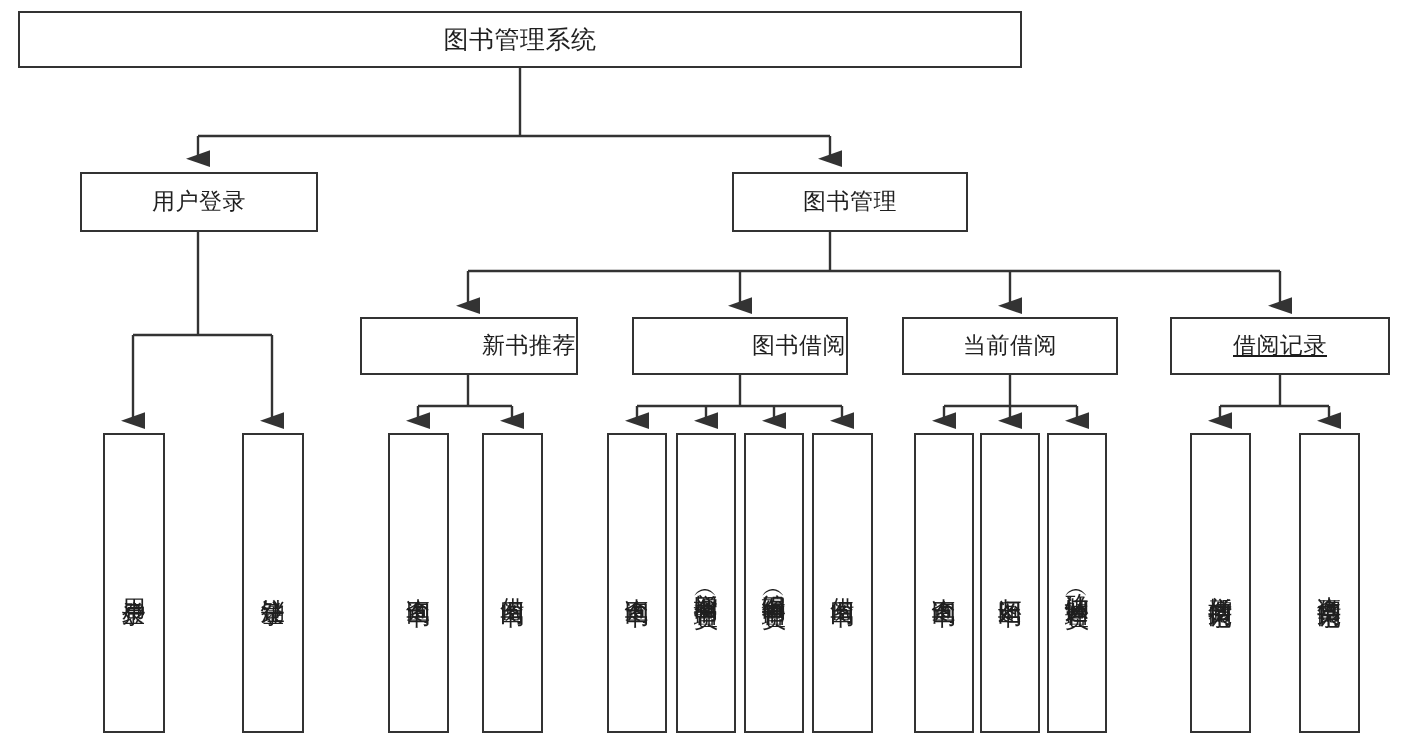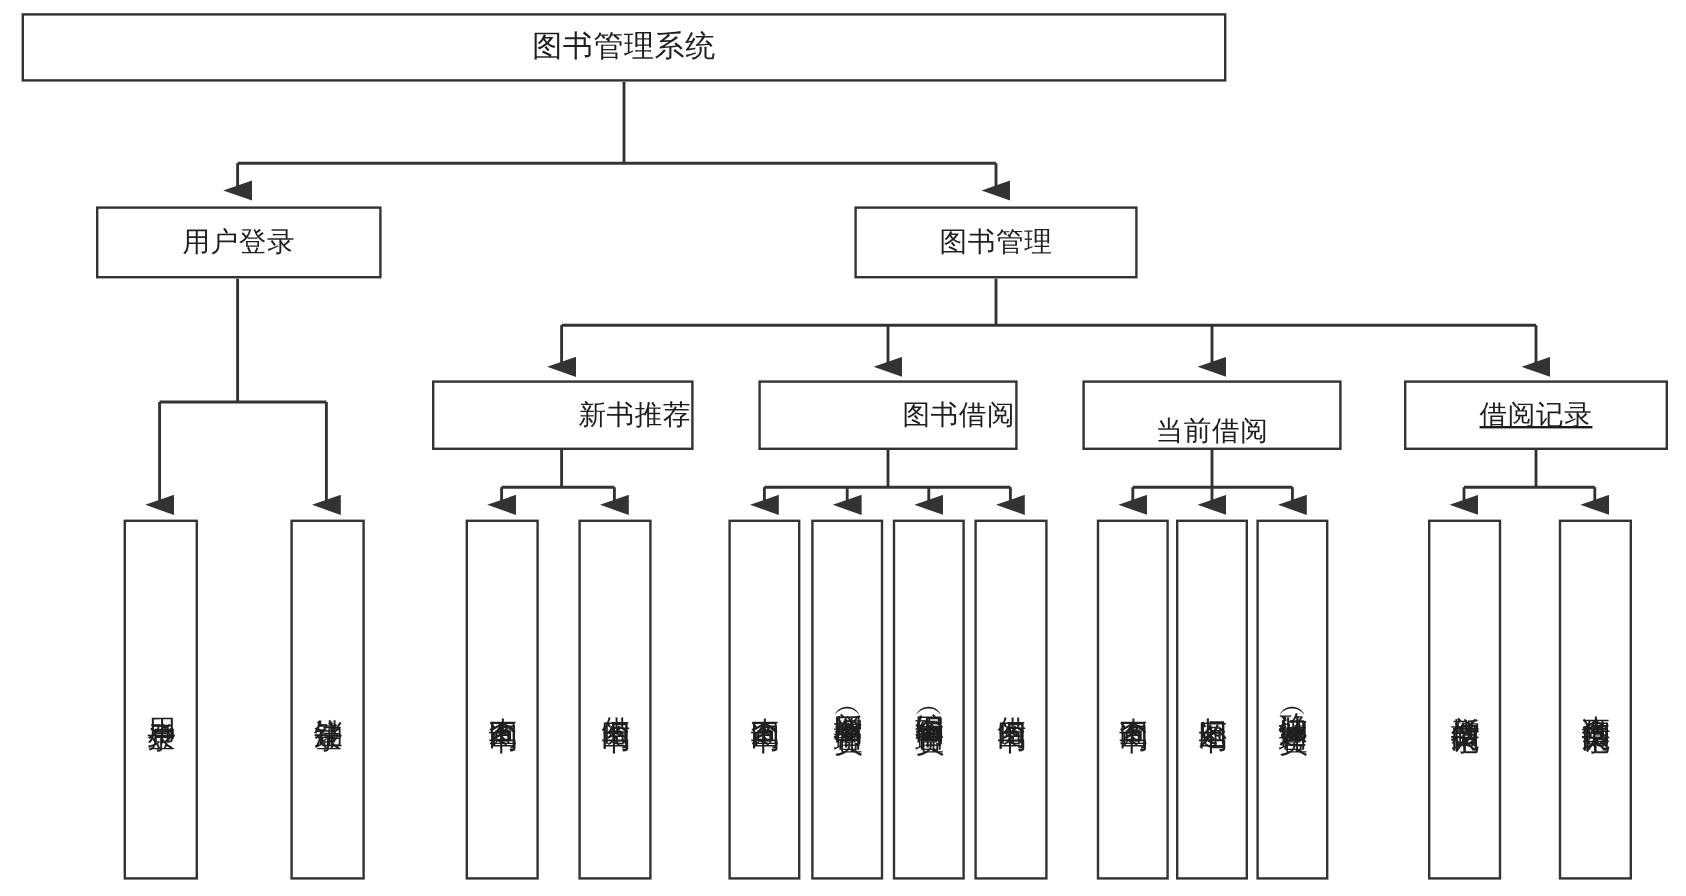--- a/index.html
+++ b/index.html
@@ -119,31 +119,31 @@
     </g>
   </svg>
 
   <div class="node root" style="left:18px; top:11px; width:1004px; height:57px;">
     <span class="label">图书管理系统</span>
   </div>
 
   <div class="node h" style="left:80px; top:172px; width:238px; height:60px;">
     <span class="label">用户登录</span>
   </div>
-  <div class="node h" style="left:712px; top:172px; width:236px; height:60px;">
+  <div class="node h" style="left:732px; top:172px; width:236px; height:60px;">
     <span class="label">图书管理</span>
   </div>
 
   <div class="node h" style="left:360px; top:317px; width:218px; height:58px;justify-content:flex-end;">
     <span class="label">新书推荐</span>
   </div>
   <div class="node h" style="left:632px; top:317px; width:216px; height:58px;justify-content:flex-end;">
     <span class="label">图书借阅</span>
   </div>
-  <div class="node h" style="left:902px; top:317px; width:216px; height:58px;align-items:flex-end;">
+  <div class="node h" style="left:902px; top:317px; width:216px; height:58px;">
     <span class="label">当前借阅</span>
   </div>
   <div class="node h" style="left:1170px; top:317px; width:220px; height:58px;text-decoration:underline;">
     <span class="label">借阅记录</span>
   </div>
 
   <div class="node v" style="left:103px; top:433px; width:62px; height:300px;">
     <span class="label">用户登录</span>
   </div>
   <div class="node v" style="left:242px; top:433px; width:62px; height:300px;">

